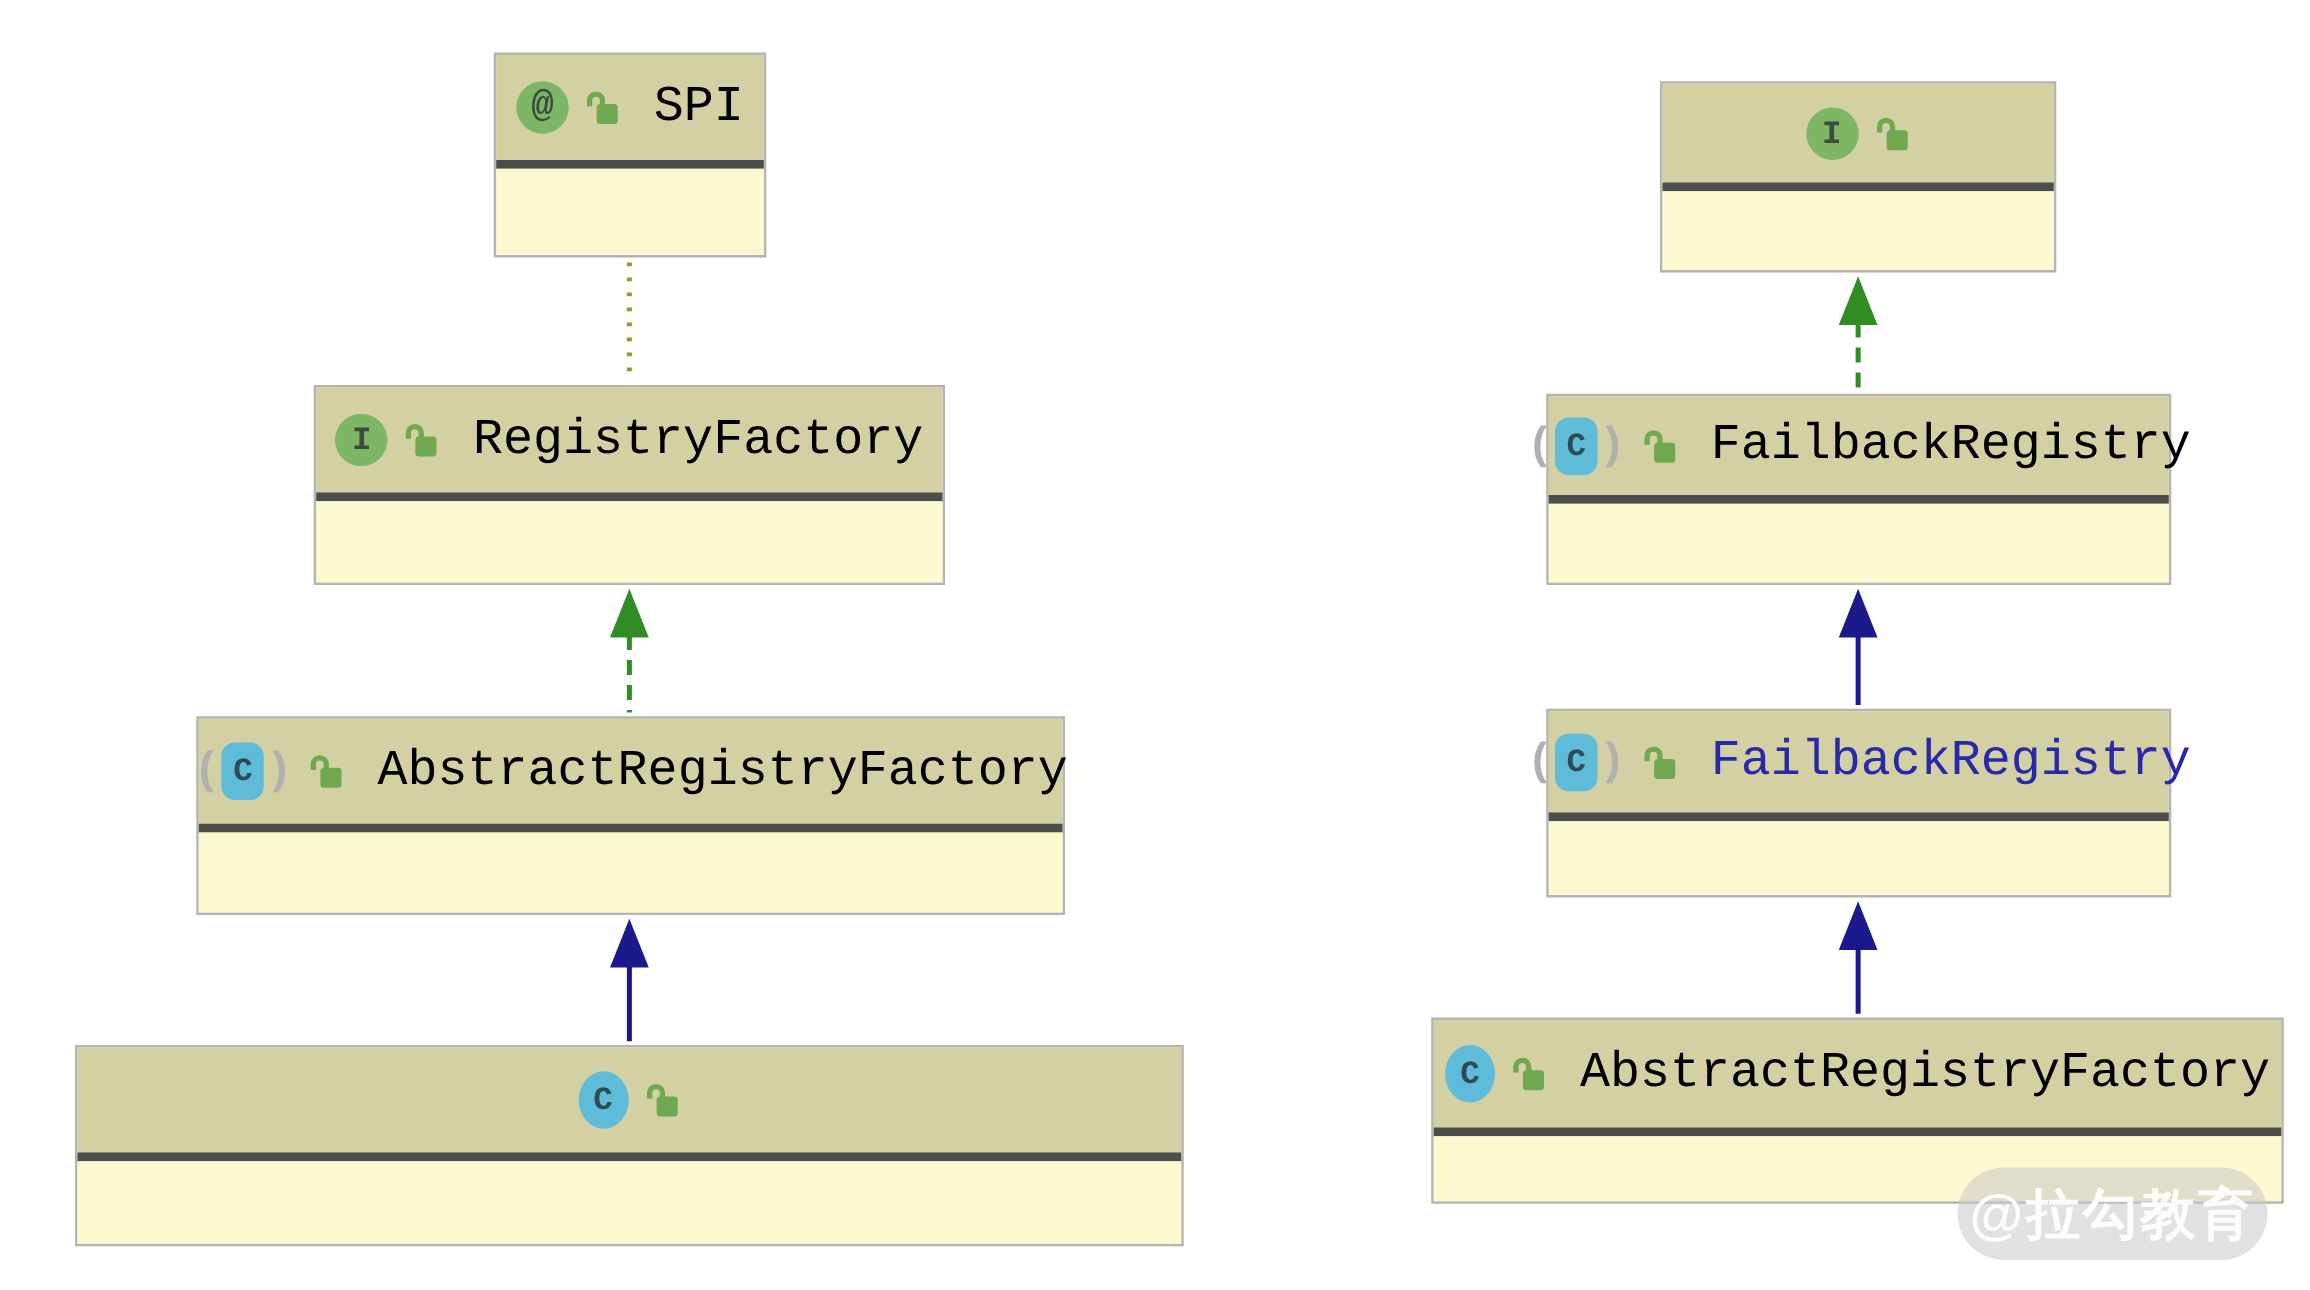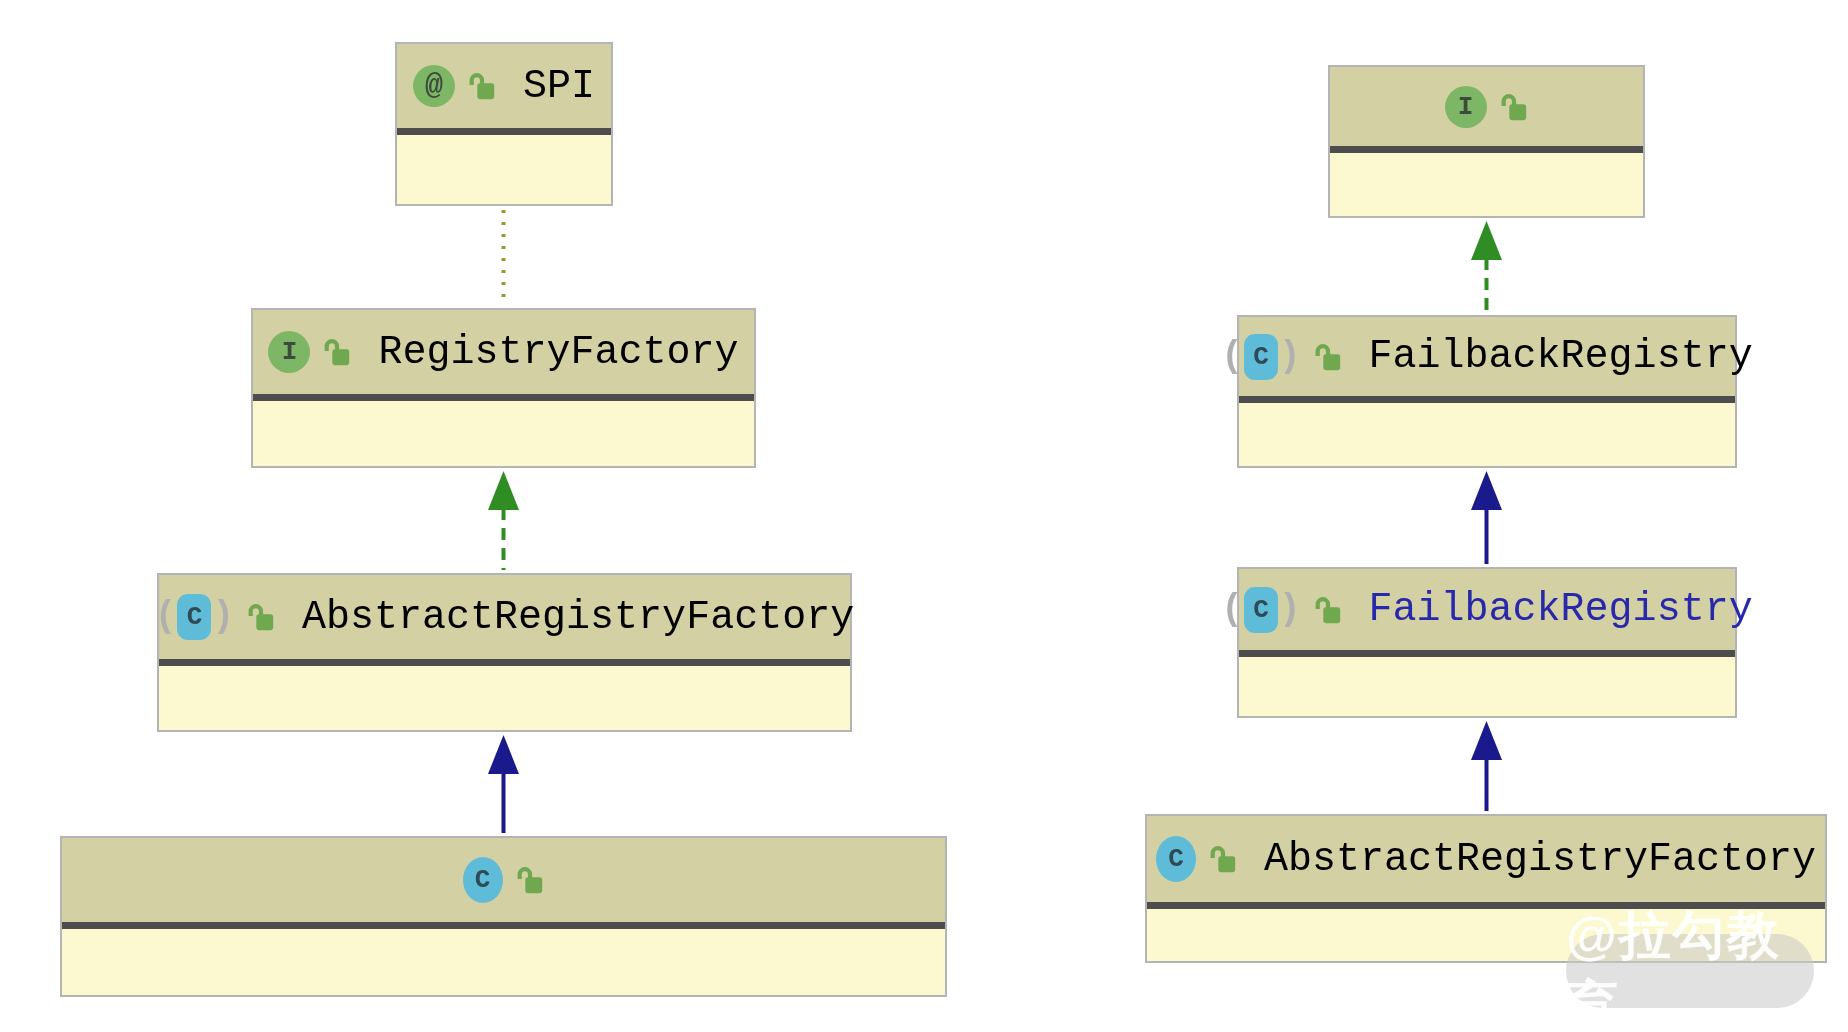--- a/index.html
+++ b/index.html
@@ -79,21 +79,21 @@
     display:flex;align-items:center;justify-content:center;
   }
   .glyph-box .glyph{font-weight:700;font-size:26px;color:var(--class-icon-glyph);line-height:1;}
   .lock{display:flex;align-items:center;flex:0 0 auto;}
 
   .watermark{
     position:absolute;left:1566px;top:934px;width:248px;height:74px;
     background:var(--watermark-bg);border-radius:40px;
     display:flex;align-items:center;justify-content:center;
     font-family:"Liberation Sans","DejaVu Sans",sans-serif;
-    font-size:52px;font-weight:700;color:var(--watermark-text);
+    font-size:44px;font-weight:700;color:var(--watermark-text);
     letter-spacing:2px;
   }
 </style>
 </head>
 <body>
 
 <div id="canvas">
 
   <svg class="edges" width="1848" height="1032">
     <g>

